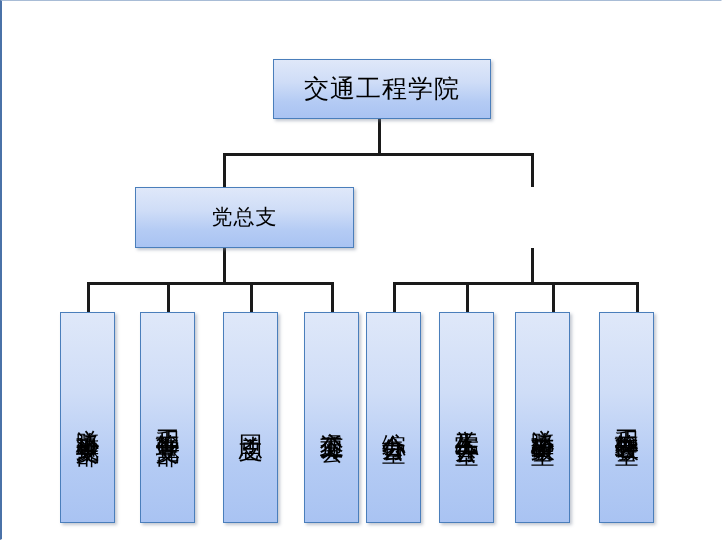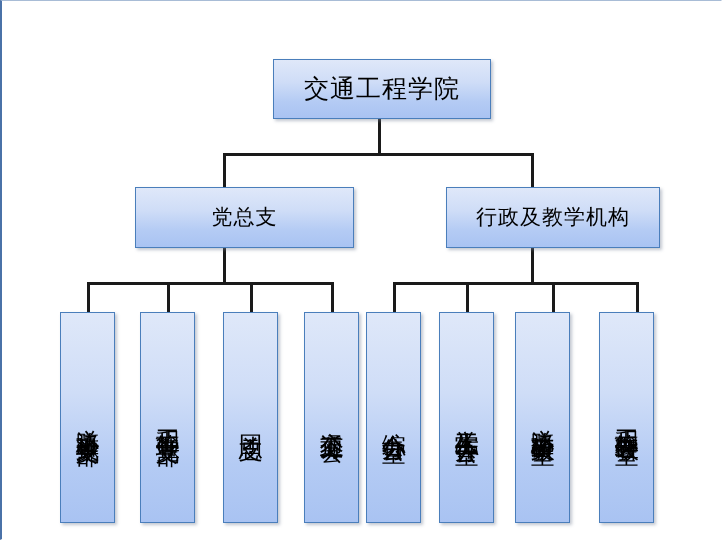--- a/index.html
+++ b/index.html
@@ -101,23 +101,20 @@
   <div class="line v" style="left:634px; top:281px; height:30px;"></div>
 
   <div class="node horiz lvl1" style="left:271px; top:58px; width:218px; height:60px;">
     <span class="label">交通工程学院</span>
   </div>
 
   <div class="node horiz lvl2" style="left:113px; top:186px; width:219px; height:61px;">
     <span class="label">党总支</span>
   </div>
 
-  <div class="node horiz lvl2" style="left:424px; top:186px; width:214px; height:61px;">
-    <span class="label">行政及教学机构</span>
-  </div>
 
   <div class="node vert" style="left:58px; top:311px; width:55px; height:211px;">
     <span class="label">道路桥梁党支部</span>
   </div>
 
   <div class="node vert" style="left:138px; top:311px; width:55px; height:211px;">
     <span class="label">工程管理党支部</span>
   </div>
 
   <div class="node vert" style="left:221px; top:311px; width:55px; height:211px;">

